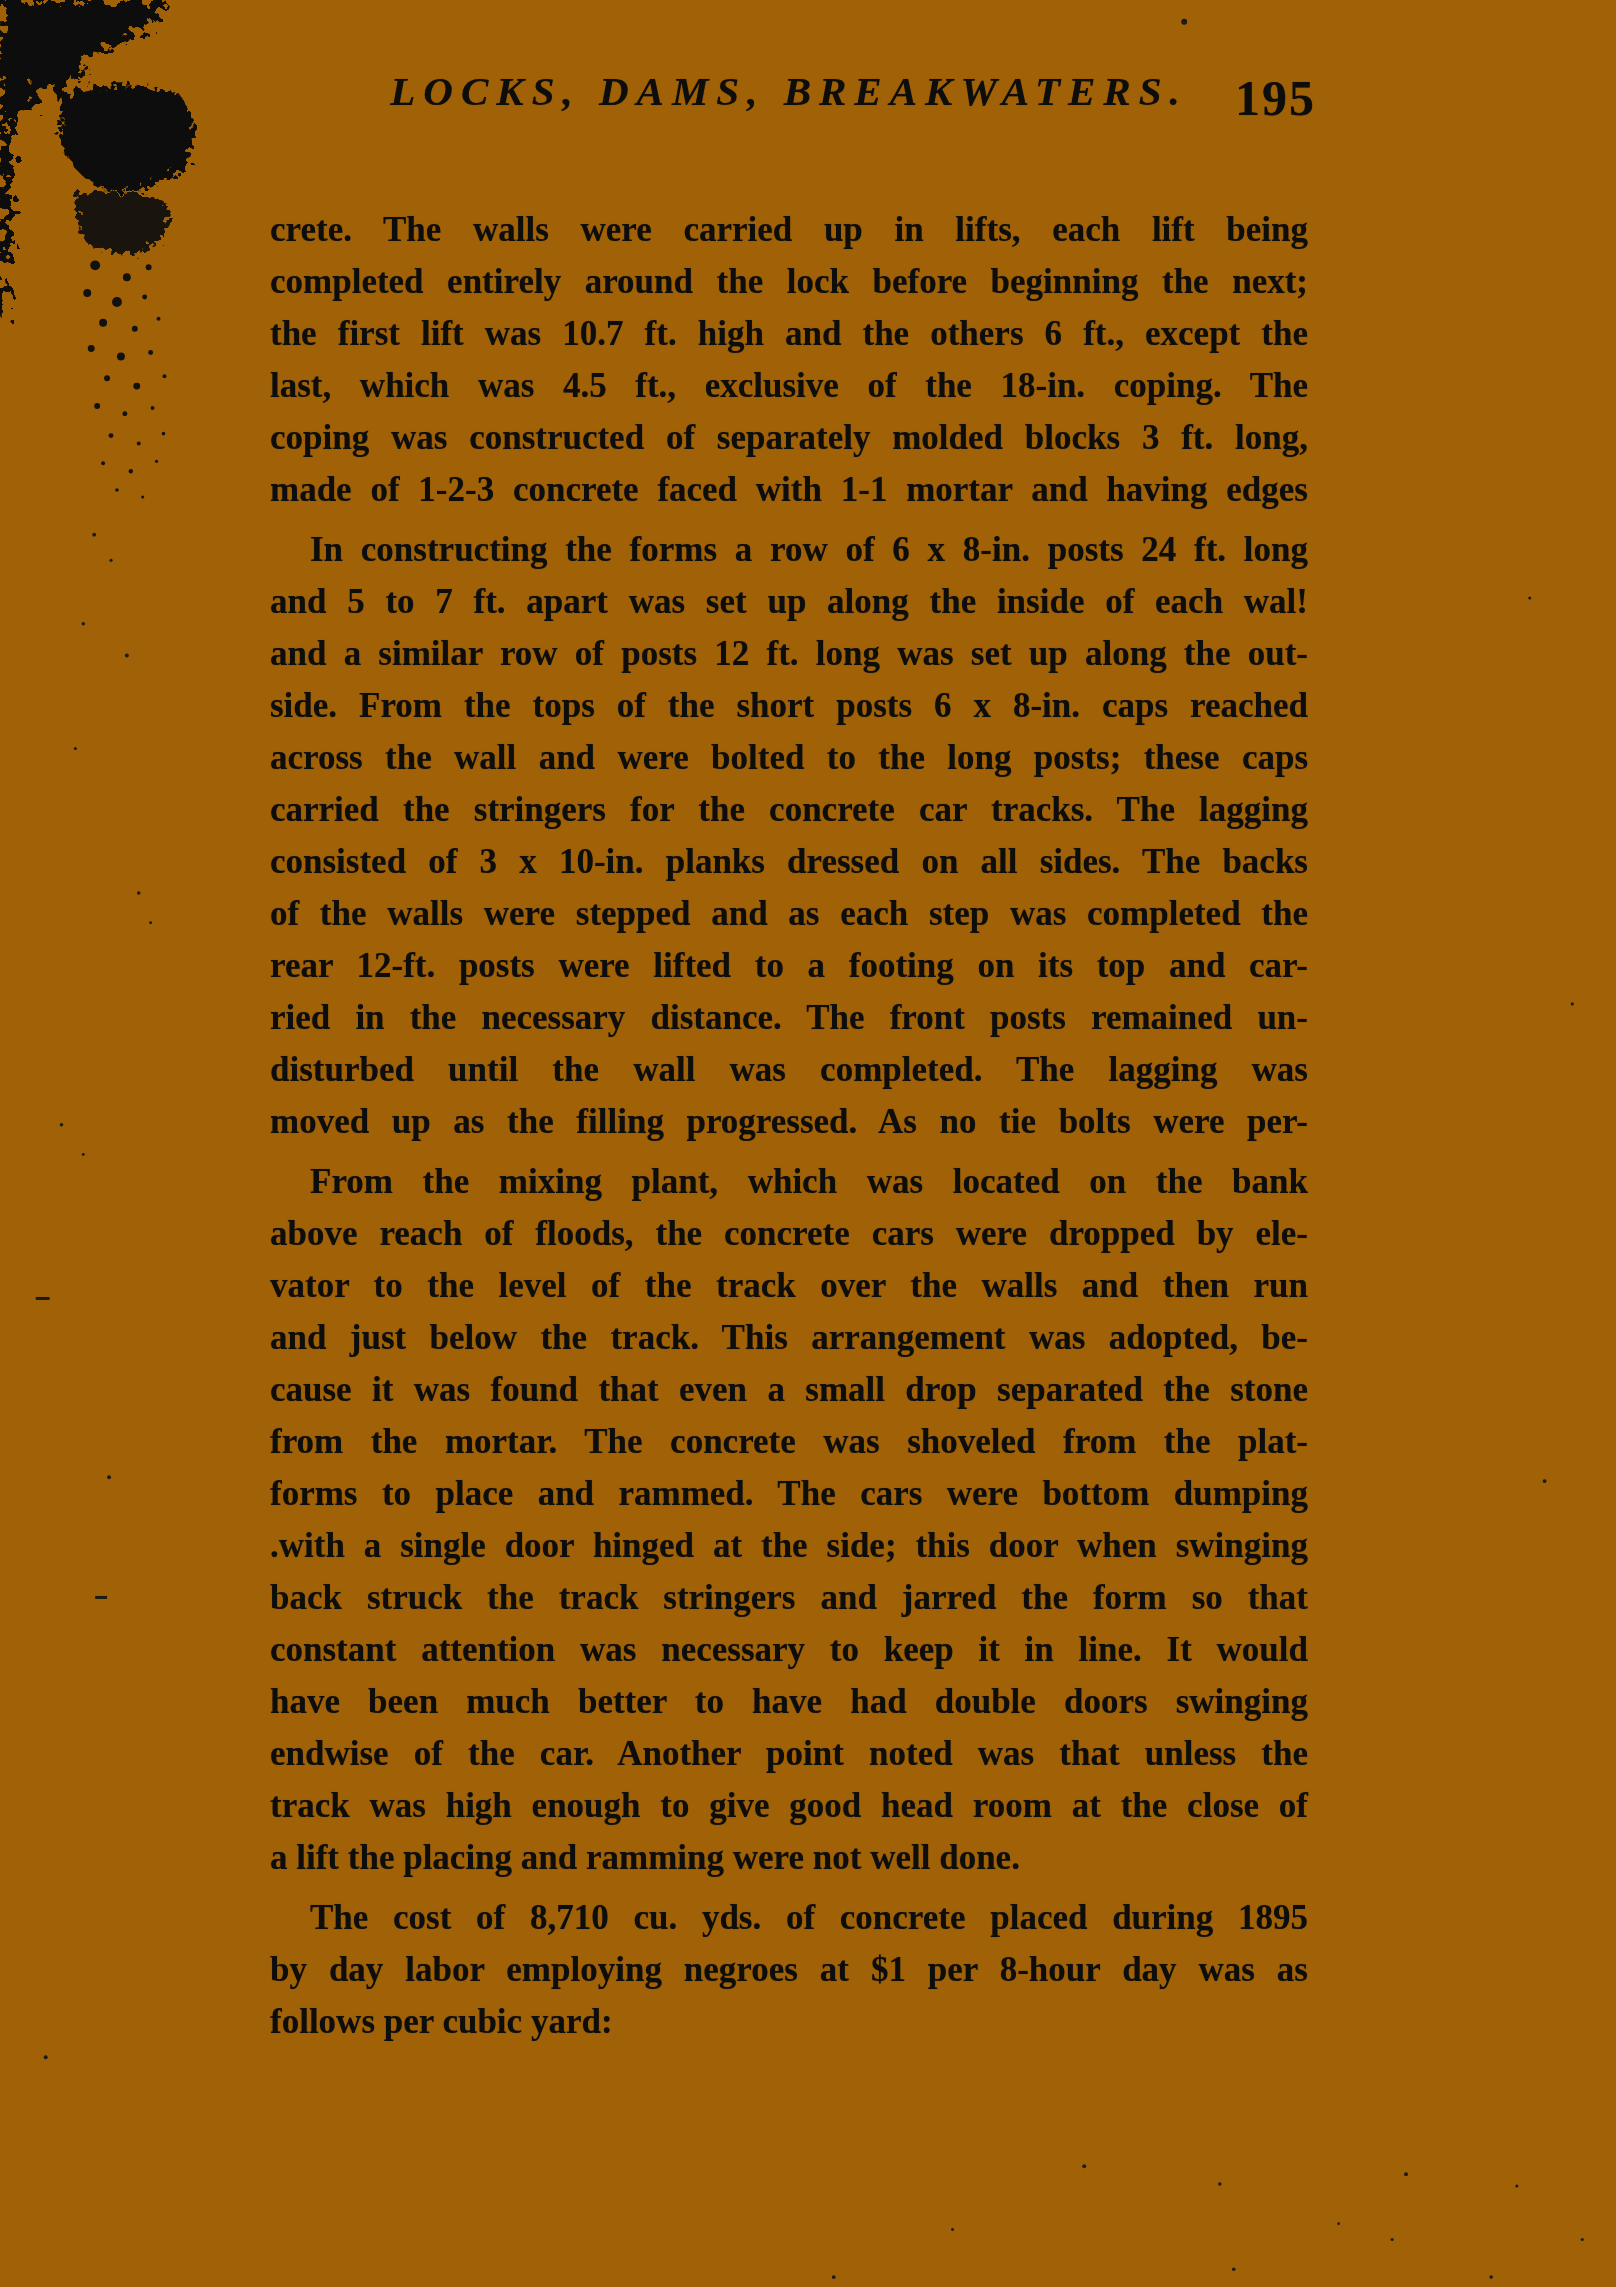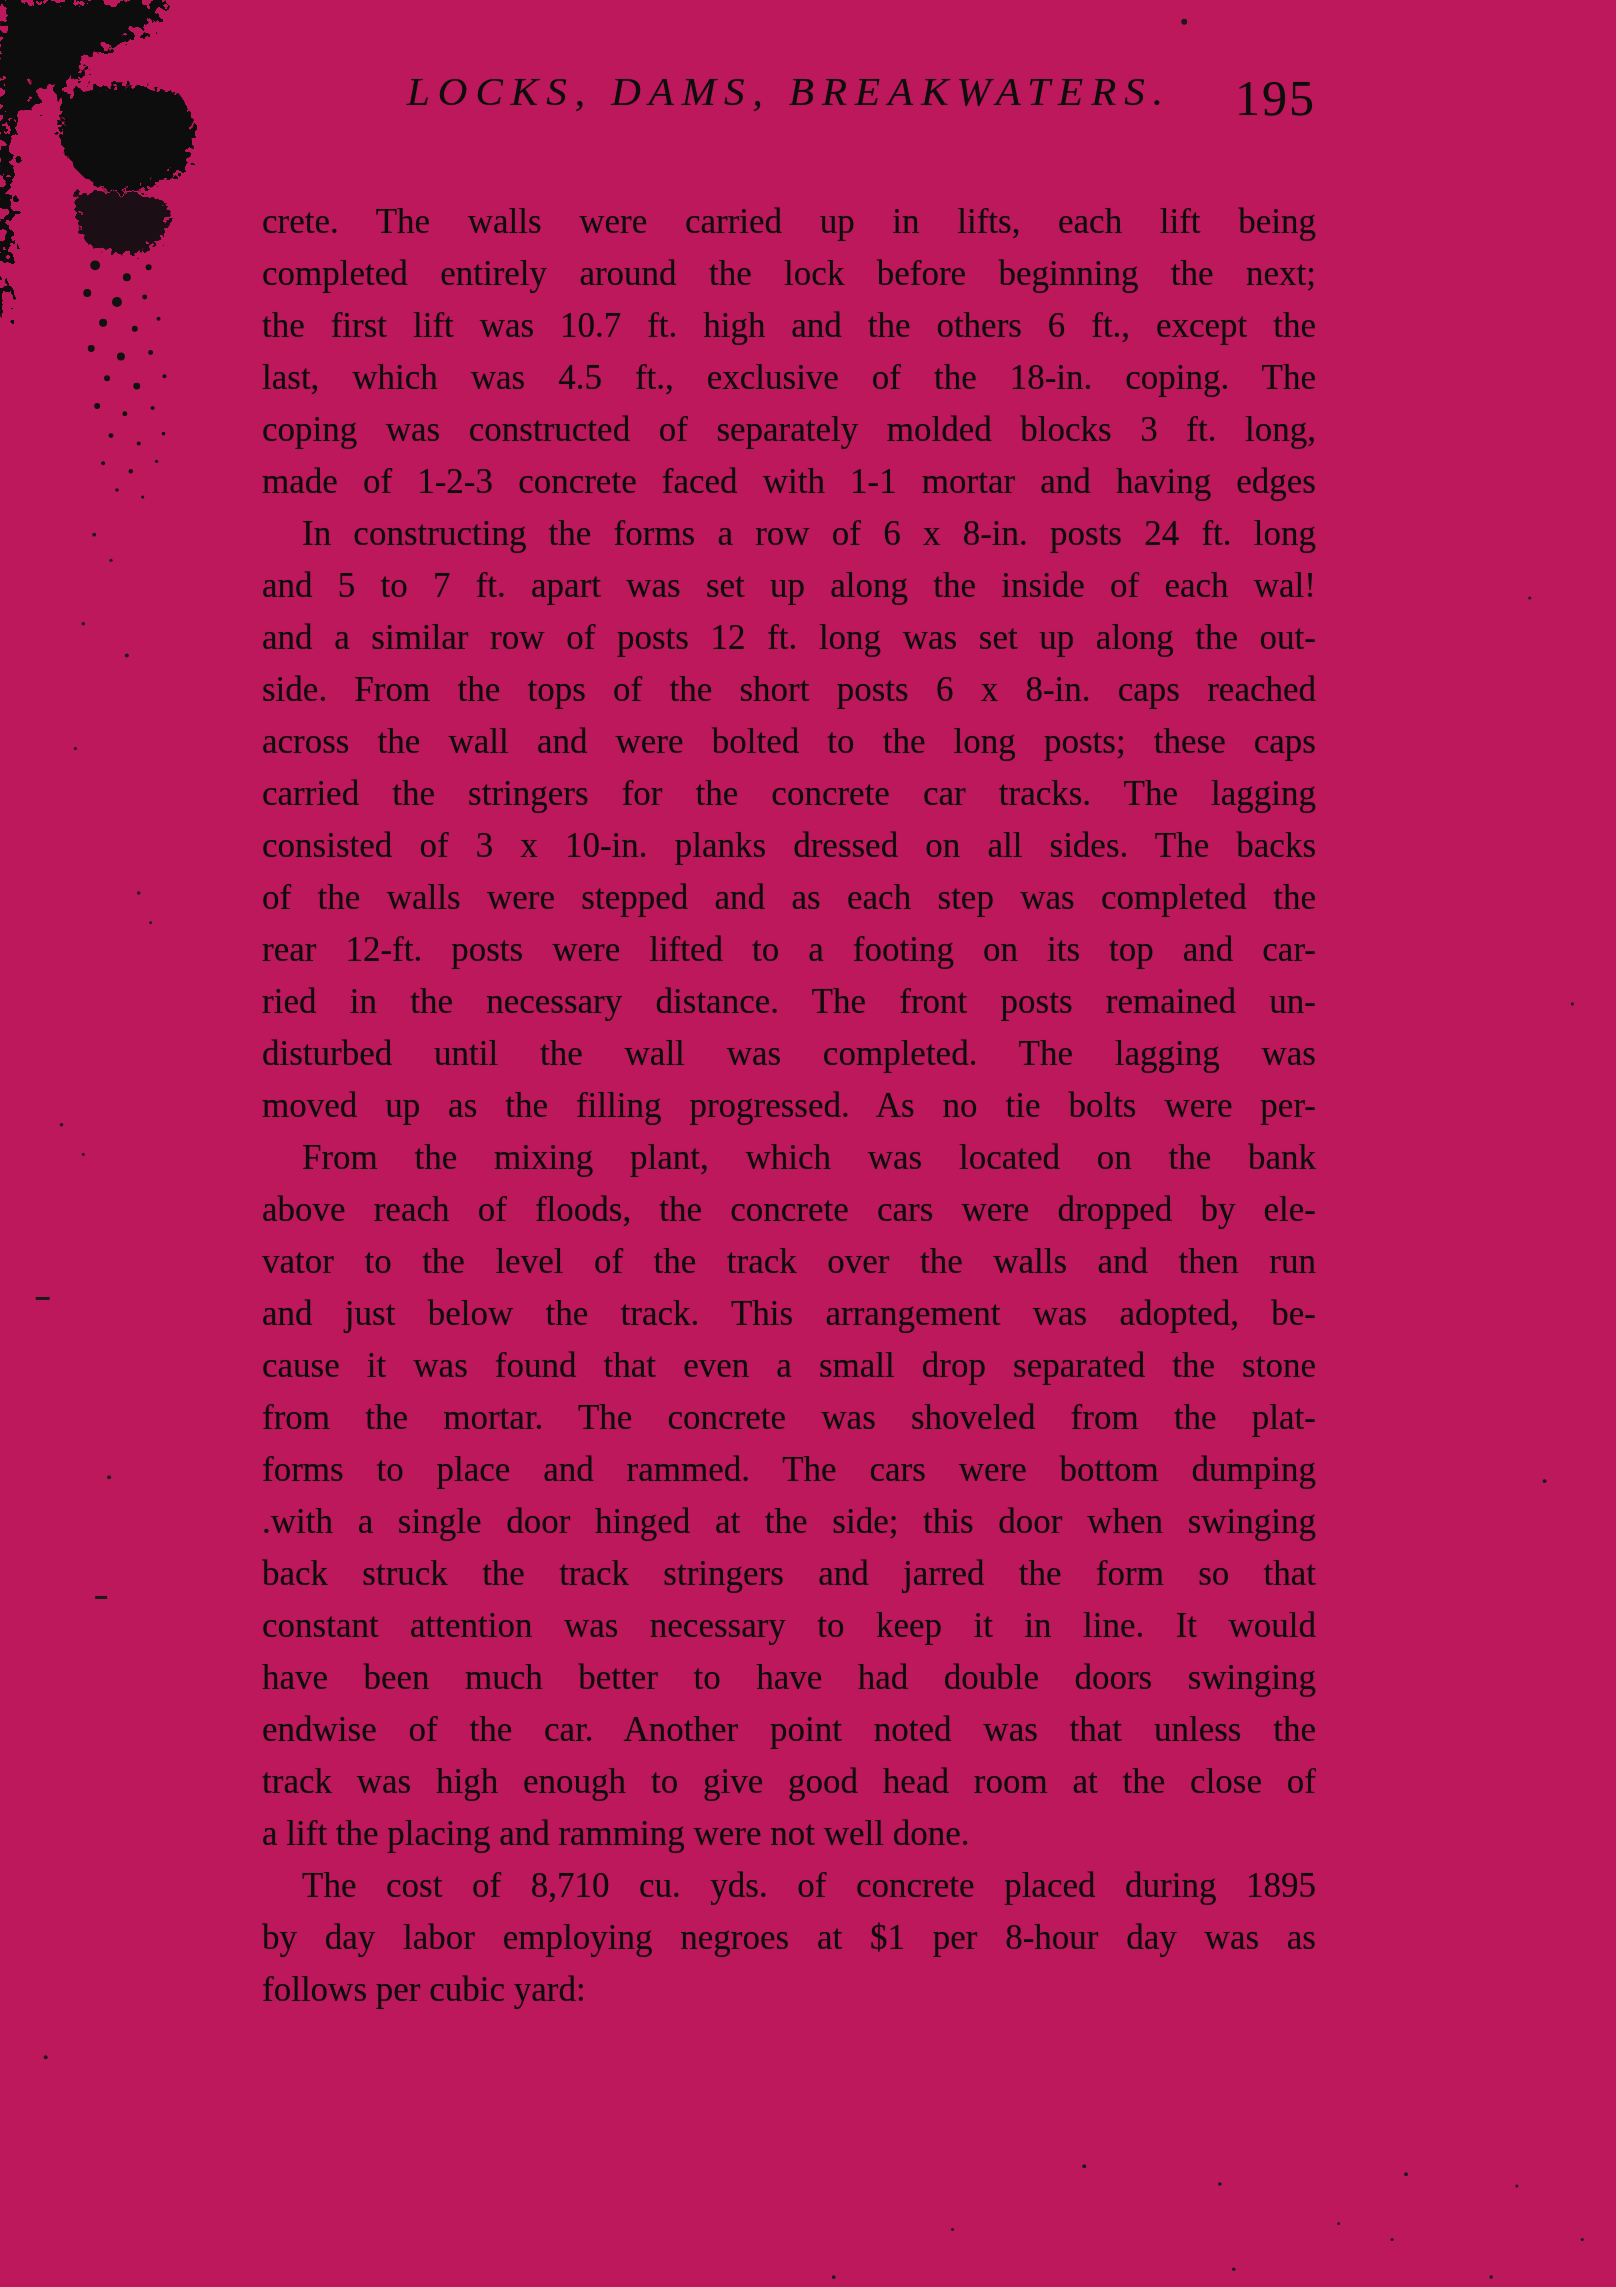--- a/index.html
+++ b/index.html
@@ -41,40 +41,40 @@
   
   .body-text {
     position: absolute;
     left: 262px;
     top: 196px;
     width: 1054px;
     font-size: 35px;
     line-height: 52px;
     text-shadow: 0 0 1px rgba(10,10,10,0.4);
   }
-  .para { margin: 0; }
+  .para { margin: 8px; }
   .tline {
     text-align: justify;
     text-align-last: justify;
     text-justify: inter-word;
     white-space: normal;
   }
   .tline.last { text-align-last: left; }
   .tline.first { text-indent: 40px; }
   
   .artifacts {
     position: absolute;
     inset: 0;
     pointer-events: none;
   }
 </style>
 </head>
 <body>
 
-<div class="page" style="color: rgb(13, 13, 12); background: #be185d;">
+<div class="page" style="color: rgb(13, 13, 12); background: #a16207; font-weight: bold;">
 
   <div class="running-head">
     <div class="head-title">LOCKS, DAMS, BREAKWATERS.</div>
     <div class="page-number">195</div>
   </div>
 
   <div class="body-text">
       <div class="para">
         <div class="tline">crete. The walls were carried up in lifts, each lift being</div>
         <div class="tline">completed entirely around the lock before beginning the next;</div>

